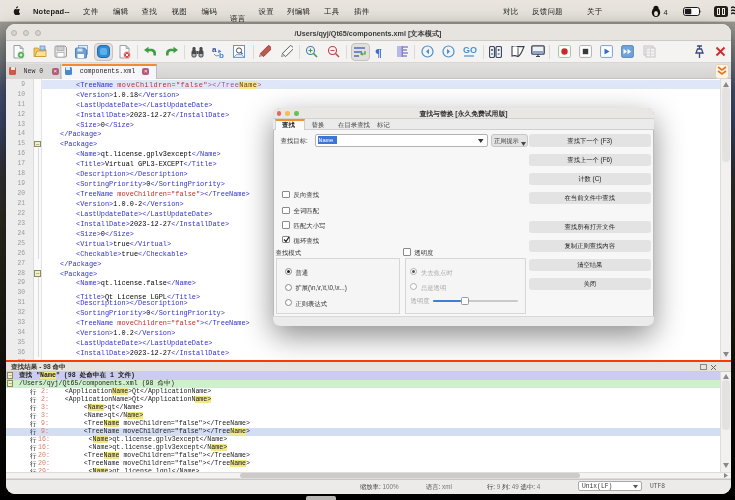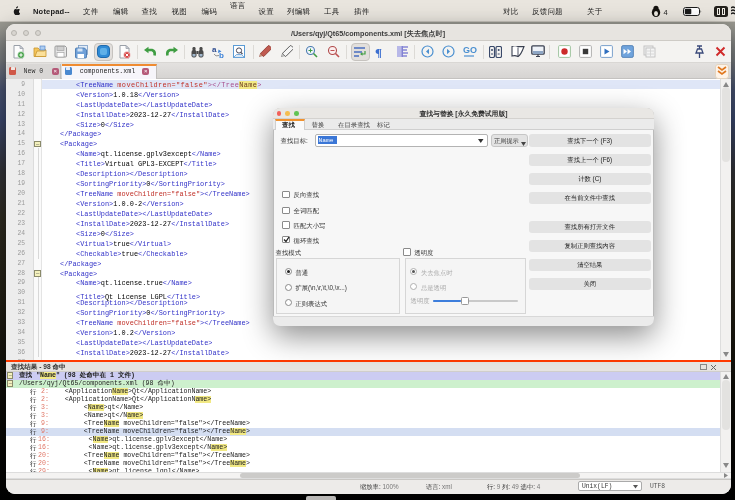--- a/index.html
+++ b/index.html
@@ -10,21 +10,21 @@
 <div class="abs" style="left:0px;top:0px;width:735px;height:22px;background:#e9e5de;border-bottom:1px solid #c9c5bd"></div>
 <svg class="abs" style="left:12px;top:6px" width="10" height="11" viewBox="0 0 10 11">
     <path d="M5.6 1.2c.5-.6 1.3-1 2-1 .1.8-.2 1.5-.7 2.1-.5.6-1.2 1-2 .9-.1-.7.3-1.5.7-2zM7.8 3.6c1 0 1.8.5 2.2 1.2-.8.5-1.3 1.2-1.3 2.2 0 1.1.6 1.9 1.4 2.3-.4 1-1.2 2.1-2.1 2.1-.6 0-1-.3-1.6-.3-.6 0-1 .3-1.6.3-1 0-2.2-1.9-2.5-3.4C1.9 6 2.8 4 4.4 3.8c.7-.1 1.4.4 1.9.4.5 0 1-.6 1.5-.6z" fill="#1a1a1a" transform="scale(0.8)"></path>
   </svg>
 <div class="abs" style="left:33px;top:7px;font-size:7.5px;line-height:9.5px;color:#1b1b1b;white-space:pre;font-weight:bold;letter-spacing:0.2px">Notepad--</div>
 <div class="abs" style="left:83px;top:7px;font-size:7.5px;line-height:9.5px;color:#1b1b1b;white-space:pre;letter-spacing:0.2px">文件</div>
 <div class="abs" style="left:113px;top:7px;font-size:7.5px;line-height:9.5px;color:#1b1b1b;white-space:pre;letter-spacing:0.2px">编辑</div>
 <div class="abs" style="left:141.5px;top:7px;font-size:7.5px;line-height:9.5px;color:#1b1b1b;white-space:pre;letter-spacing:0.2px">查找</div>
 <div class="abs" style="left:171.5px;top:7px;font-size:7.5px;line-height:9.5px;color:#1b1b1b;white-space:pre;letter-spacing:0.2px">视图</div>
 <div class="abs" style="left:201.5px;top:7px;font-size:7.5px;line-height:9.5px;color:#1b1b1b;white-space:pre;letter-spacing:0.2px">编码</div>
-<div class="abs" style="left:230px;top:1px;font-size:7.5px;line-height:9.5px;color:#1b1b1b;white-space:pre;letter-spacing:0.2px">语言</div>
+<div class="abs" style="left:230px;top:14px;font-size:7.5px;line-height:9.5px;color:#1b1b1b;white-space:pre;letter-spacing:0.2px">语言</div>
 <div class="abs" style="left:258.5px;top:7px;font-size:7.5px;line-height:9.5px;color:#1b1b1b;white-space:pre;letter-spacing:0.2px">设置</div>
 <div class="abs" style="left:287px;top:7px;font-size:7.5px;line-height:9.5px;color:#1b1b1b;white-space:pre;letter-spacing:0.2px">列编辑</div>
 <div class="abs" style="left:324px;top:7px;font-size:7.5px;line-height:9.5px;color:#1b1b1b;white-space:pre;letter-spacing:0.2px">工具</div>
 <div class="abs" style="left:354px;top:7px;font-size:7.5px;line-height:9.5px;color:#1b1b1b;white-space:pre;letter-spacing:0.2px">插件</div>
 <div class="abs" style="left:503px;top:7px;font-size:7.5px;line-height:9.5px;color:#1b1b1b;white-space:pre;letter-spacing:0.2px">对比</div>
 <div class="abs" style="left:532px;top:7px;font-size:7.5px;line-height:9.5px;color:#1b1b1b;white-space:pre;letter-spacing:0.2px">反馈问题</div>
 <div class="abs" style="left:587px;top:7px;font-size:7.5px;line-height:9.5px;color:#1b1b1b;white-space:pre;letter-spacing:0.2px">关于</div>
 <svg class="abs" style="left:650px;top:5px" width="12" height="13" viewBox="0 0 12 13">
     <ellipse cx="6" cy="7.5" rx="4.2" ry="4.6" fill="#15130f"></ellipse>
     <circle cx="6" cy="3.4" r="2.6" fill="#15130f"></circle>
@@ -40,21 +40,21 @@
 <div class="abs" style="left:716.5px;top:8px;width:3.5px;height:6.5px;border:1px solid #f5f2ea;border-radius:0.5px"></div>
 <div class="abs" style="left:721.5px;top:8px;width:3.5px;height:6.5px;border:1px solid #f5f2ea;border-radius:0.5px"></div>
 <svg class="abs" style="left:731px;top:6px" width="4" height="10" viewBox="0 0 4 10">
     <path d="M0 2 Q2 0 4 2 M0 5 Q2 3 4 5 M0 8 Q2 6 4 8" stroke="#1b1b1b" stroke-width="1.4" fill="none"></path>
   </svg>
 <div class="abs" style="left:6px;top:24px;width:725px;height:469.5px;background:#fff;border-radius:9px;box-shadow:0 8px 24px rgba(0,0,0,0.55)"></div>
 <div class="abs" style="left:6px;top:24px;width:725px;height:16.5px;background:#e7e4e0;border-radius:9px 9px 0 0;border-bottom:1px solid #cecbc6"></div>
 <div class="abs" style="left:10.8px;top:29.7px;width:6.2px;height:6.2px;background:#d8d5d0;border:0.5px solid #b7b4ae;border-radius:50%"></div>
 <div class="abs" style="left:22.6px;top:29.7px;width:6.2px;height:6.2px;background:#d8d5d0;border:0.5px solid #b7b4ae;border-radius:50%"></div>
 <div class="abs" style="left:34.5px;top:29.7px;width:6.2px;height:6.2px;background:#d8d5d0;border:0.5px solid #b7b4ae;border-radius:50%"></div>
-<div class="abs" style="left:0px;top:28.6px;font-size:7.2px;line-height:9.2px;color:#3c3c3c;white-space:pre;left:240px;width:260px;text-align:center;font-weight:bold;left:238px">/Users/qyj/Qt65/components.xml [失去焦点时]</div>
+<div class="abs" style="left:0px;top:28.6px;font-size:7.2px;line-height:9.2px;color:#3c3c3c;white-space:pre;left:240px;width:260px;text-align:center;font-weight:bold;left:238px">/Users/qyj/Qt65/components.xml [文本模式]</div>
 <div class="abs" style="left:6px;top:40.5px;width:725px;height:22.5px;background:#f4f3f1;border-bottom:1px solid #d9d7d4"></div>
 <div class="abs" style="left:93.5px;top:42.5px;width:19px;height:18px;background:#e2dfdc;border:1px solid #c6c3bf;border-radius:4px"></div>
 <div class="abs" style="left:350.5px;top:42.5px;width:19px;height:18px;background:#e2dfdc;border:1px solid #c6c3bf;border-radius:4px"></div>
 <svg class="abs" style="left:12.1px;top:44.5px" width="13" height="14" viewBox="0 0 13 14">
     <path d="M2 0.5 h6 l3 3 v9.5 h-9 z" fill="#fdfdfd" stroke="#9aa0a8" stroke-width="1"></path>
     <path d="M8 0.5 l3 3 h-3 z" fill="#d8dce2" stroke="#9aa0a8" stroke-width="0.8"></path>
     <circle cx="9" cy="10" r="3.4" fill="#3f9d42" stroke="#fff" stroke-width="0.6"></circle>
     <path d="M9 8.3 v3.4 M7.3 10 h3.4" stroke="#fff" stroke-width="1.1"></path>
   </svg>
 <svg class="abs" style="left:32.7px;top:45.0px" width="14" height="13" viewBox="0 0 14 13">
@@ -259,21 +259,21 @@
 <div class="abs" style="left:76.0px;top:229.7px;font-size:6.9px;line-height:8.9px;color:#000;white-space:pre;font-family:Liberation Mono,monospace;letter-spacing:0"><span style="color:#3232c8">&lt;Size</span><span style="color:#3232c8">&gt;</span><span style="color:#000">0</span><span style="color:#3232c8">&lt;/Size&gt;</span></div>
 <div class="abs" style="left:6px;top:239.7px;font-size:6.3px;line-height:8.3px;color:#9a9a9a;white-space:pre;width:19px;text-align:right;font-family:Liberation Mono,monospace">25</div>
 <div class="abs" style="left:76.0px;top:239.7px;font-size:6.9px;line-height:8.9px;color:#000;white-space:pre;font-family:Liberation Mono,monospace;letter-spacing:0"><span style="color:#3232c8">&lt;Virtual</span><span style="color:#3232c8">&gt;</span><span style="color:#000">true</span><span style="color:#3232c8">&lt;/Virtual&gt;</span></div>
 <div class="abs" style="left:6px;top:249.6px;font-size:6.3px;line-height:8.3px;color:#9a9a9a;white-space:pre;width:19px;text-align:right;font-family:Liberation Mono,monospace">26</div>
 <div class="abs" style="left:76.0px;top:249.6px;font-size:6.9px;line-height:8.9px;color:#000;white-space:pre;font-family:Liberation Mono,monospace;letter-spacing:0"><span style="color:#3232c8">&lt;Checkable</span><span style="color:#3232c8">&gt;</span><span style="color:#000">true</span><span style="color:#3232c8">&lt;/Checkable&gt;</span></div>
 <div class="abs" style="left:6px;top:259.5px;font-size:6.3px;line-height:8.3px;color:#9a9a9a;white-space:pre;width:19px;text-align:right;font-family:Liberation Mono,monospace">27</div>
 <div class="abs" style="left:60.0px;top:259.5px;font-size:6.9px;line-height:8.9px;color:#000;white-space:pre;font-family:Liberation Mono,monospace;letter-spacing:0"><span style="color:#3232c8">&lt;/Package&gt;</span></div>
 <div class="abs" style="left:6px;top:269.5px;font-size:6.3px;line-height:8.3px;color:#9a9a9a;white-space:pre;width:19px;text-align:right;font-family:Liberation Mono,monospace">28</div>
 <div class="abs" style="left:60.0px;top:269.5px;font-size:6.9px;line-height:8.9px;color:#000;white-space:pre;font-family:Liberation Mono,monospace;letter-spacing:0"><span style="color:#3232c8">&lt;Package&gt;</span></div>
 <div class="abs" style="left:6px;top:279.4px;font-size:6.3px;line-height:8.3px;color:#9a9a9a;white-space:pre;width:19px;text-align:right;font-family:Liberation Mono,monospace">29</div>
-<div class="abs" style="left:76.0px;top:279.4px;font-size:6.9px;line-height:8.9px;color:#000;white-space:pre;font-family:Liberation Mono,monospace;letter-spacing:0"><span style="color:#3232c8">&lt;Name</span><span style="color:#3232c8">&gt;</span><span style="color:#000">qt.license.true</span><span style="color:#3232c8">&lt;/Name&gt;</span></div>
+<div class="abs" style="left:76.0px;top:279.4px;font-size:6.9px;line-height:8.9px;color:#000;white-space:pre;font-family:Liberation Mono,monospace;letter-spacing:0"><span style="color:#3232c8">&lt;Name</span><span style="color:#3232c8">&gt;</span><span style="color:#000">qt.license.false</span><span style="color:#3232c8">&lt;/Name&gt;</span></div>
 <div class="abs" style="left:6px;top:289.3px;font-size:6.3px;line-height:8.3px;color:#9a9a9a;white-space:pre;width:19px;text-align:right;font-family:Liberation Mono,monospace">30</div>
 <div class="abs" style="left:76.0px;top:293px;font-size:6.9px;line-height:8.9px;color:#000;white-space:pre;font-family:Liberation Mono,monospace;letter-spacing:0"><span style="color:#3232c8">&lt;Title</span><span style="color:#3232c8">&gt;</span><span style="color:#000">Qt License LGPL</span><span style="color:#3232c8">&lt;/Title&gt;</span></div>
 <div class="abs" style="left:6px;top:299.3px;font-size:6.3px;line-height:8.3px;color:#9a9a9a;white-space:pre;width:19px;text-align:right;font-family:Liberation Mono,monospace">31</div>
 <div class="abs" style="left:76.0px;top:299.3px;font-size:6.9px;line-height:8.9px;color:#000;white-space:pre;font-family:Liberation Mono,monospace;letter-spacing:0"><span style="color:#3232c8">&lt;Description</span><span style="color:#3232c8">&gt;</span><span style="color:#3232c8">&lt;/Description&gt;</span></div>
 <div class="abs" style="left:6px;top:309.2px;font-size:6.3px;line-height:8.3px;color:#9a9a9a;white-space:pre;width:19px;text-align:right;font-family:Liberation Mono,monospace">32</div>
 <div class="abs" style="left:76.0px;top:309.2px;font-size:6.9px;line-height:8.9px;color:#000;white-space:pre;font-family:Liberation Mono,monospace;letter-spacing:0"><span style="color:#3232c8">&lt;SortingPriority</span><span style="color:#3232c8">&gt;</span><span style="color:#000">0</span><span style="color:#3232c8">&lt;/SortingPriority&gt;</span></div>
 <div class="abs" style="left:6px;top:319.1px;font-size:6.3px;line-height:8.3px;color:#9a9a9a;white-space:pre;width:19px;text-align:right;font-family:Liberation Mono,monospace">33</div>
 <div class="abs" style="left:76.0px;top:319.1px;font-size:6.9px;line-height:8.9px;color:#000;white-space:pre;font-family:Liberation Mono,monospace;letter-spacing:0"><span style="color:#3232c8">&lt;TreeName</span><span style="color:#c03028"> moveChildren="false"</span><span style="color:#3232c8">&gt;</span><span style="color:#3232c8">&lt;/TreeName&gt;</span></div>
 <div class="abs" style="left:6px;top:329.1px;font-size:6.3px;line-height:8.3px;color:#9a9a9a;white-space:pre;width:19px;text-align:right;font-family:Liberation Mono,monospace">34</div>
 <div class="abs" style="left:76.0px;top:329.1px;font-size:6.9px;line-height:8.9px;color:#000;white-space:pre;font-family:Liberation Mono,monospace;letter-spacing:0"><span style="color:#3232c8">&lt;Version</span><span style="color:#3232c8">&gt;</span><span style="color:#000">1.0.2</span><span style="color:#3232c8">&lt;/Version&gt;</span></div>

